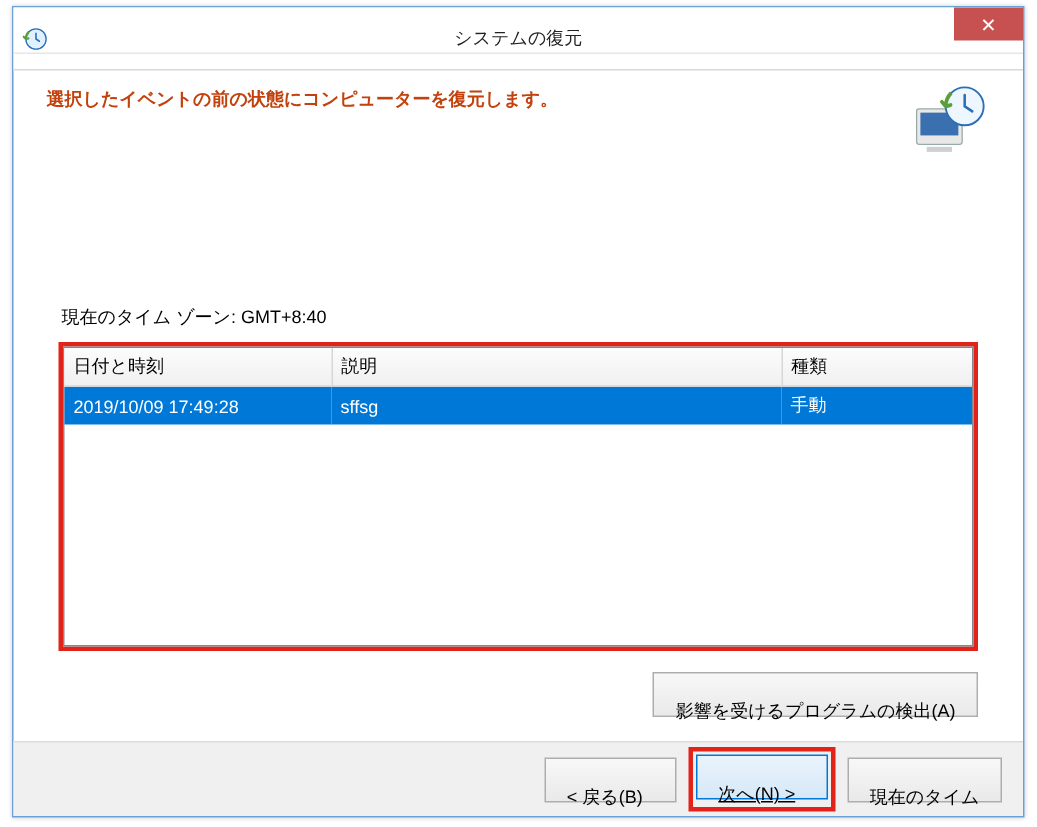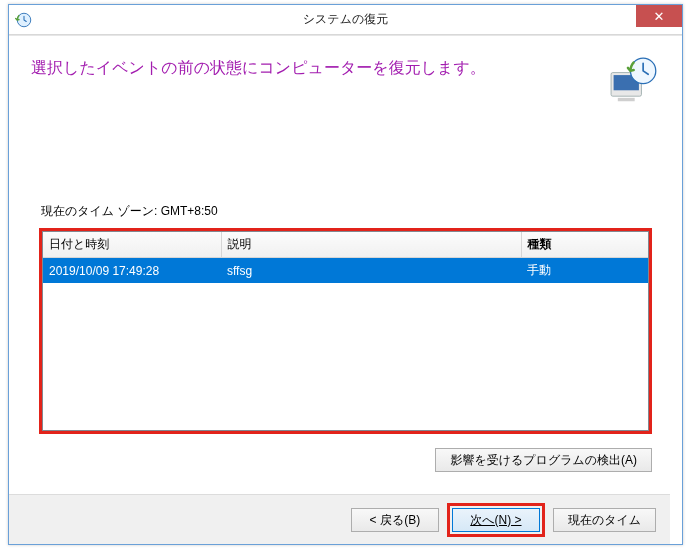--- a/index.html
+++ b/index.html
@@ -14,21 +14,21 @@
   }
   .window {
     position: absolute;
     left: 8px; top: 4px;
     width: 675px; height: 541px;
     background: #fff;
     border: 1px solid #6aa0d8;
     box-shadow: 0 0 3px rgba(0,0,0,0.2);
   }
   .titlebar {
-    height: 30px;
+    height: 42px;
     background: #fff;
     display: flex;
     align-items: center;
     position: relative;
     border-bottom: 1px solid #d8d8d8;
   }
   .titlebar-icon {
     width: 18px; height: 18px;
     margin-left: 6px;
     position: relative;
@@ -68,24 +68,24 @@
   }
 
   .header-row {
     padding: 18px 22px 10px 22px;
     display: flex;
     align-items: flex-start;
     color: #003399;
   }
   .header-row .heading {
     flex: 1;
-    font-size: 16px;
-    color: #a21caf;
+    font-size: 12px;
+    color: #c2410c;
     padding-top: 4px;
-    font-weight: normal;
+    font-weight: bold;
   }
   .header-icon {
     width: 54px; height: 54px;
     margin-left: 12px;
     position: relative;
   }
   .header-icon svg { width: 100%; height: 100%; }
 
   .timezone {
     margin: 85px 32px 8px 32px;
@@ -119,45 +119,45 @@
   }
   thead th:last-child { border-right: none; }
   tbody td {
     padding: 4px 6px;
     color: #fff;
     margin-top: 24px;
   }
   tbody tr.selected { background: #0078d7; }
   .col-date { width: 178px; }
   .col-desc { width: 300px; }
-  .col-type { width: auto; font-weight: bold; }
+  .col-type { width: auto; }
 
   .scan-btn-row {
     text-align: right;
     margin: 14px 30px 0 0;
   }
   .btn {
     display: inline-block;
     min-width: 88px;
     height: 24px;
-    padding: 0 14px;
+    padding: 14px 14px;
     border: 1px solid #adadad;
     background: linear-gradient(#f8f8f8, #e9e9e9);
     font-size: 12px;
     font-family: inherit;
     cursor: pointer;
     color: #000;
     line-height: 22px;
-    text-align: center;
+    text-align: left;
   }
   .btn-wide { min-width: 172px; }
 
   .footer {
     position: absolute;
-    left: 0; right: 12px; bottom: 0;
+    left: 0; right: 0; bottom: 0;
     height: 50px;
     background: #f0f0f0;
     border-top: 1px solid #dcdcdc;
     display: flex;
     align-items: center;
     justify-content: flex-end;
     padding-right: 14px;
     gap: 8px;
   }
   .next-hl {
@@ -201,21 +201,21 @@
           <rect x="9" y="25" width="30" height="18" fill="#3a6fb0"></rect>
           <rect x="14" y="52" width="20" height="4" fill="#cfcfcf"></rect>
           <circle cx="44" cy="20" r="15" fill="#eef7ff" stroke="#2a6fb6" stroke-width="1.5"></circle>
           <path d="M44 11 L44 20 L50 24" stroke="#2a6fb6" stroke-width="2" fill="none" stroke-linecap="round"></path>
           <path d="M29 20 a15 15 0 0 1 4.4 -10.6" stroke="#5aa03a" stroke-width="3" fill="none"></path>
           <path d="M29 20 l-3 -3.5 M29 20 l3.8 -1" stroke="#5aa03a" stroke-width="3" stroke-linecap="round"></path>
         </svg>
       </div>
     </div>
 
-    <div class="timezone">現在のタイム ゾーン: GMT+8:50</div>
+    <div class="timezone">現在のタイム ゾーン: GMT+8:40</div>
 
     <div class="table-wrap">
       <div class="table-inner">
         <table>
           <thead>
             <tr>
               <th class="col-date">日付と時刻</th>
               <th class="col-desc">説明</th>
               <th class="col-type">種類</th>
             </tr>

